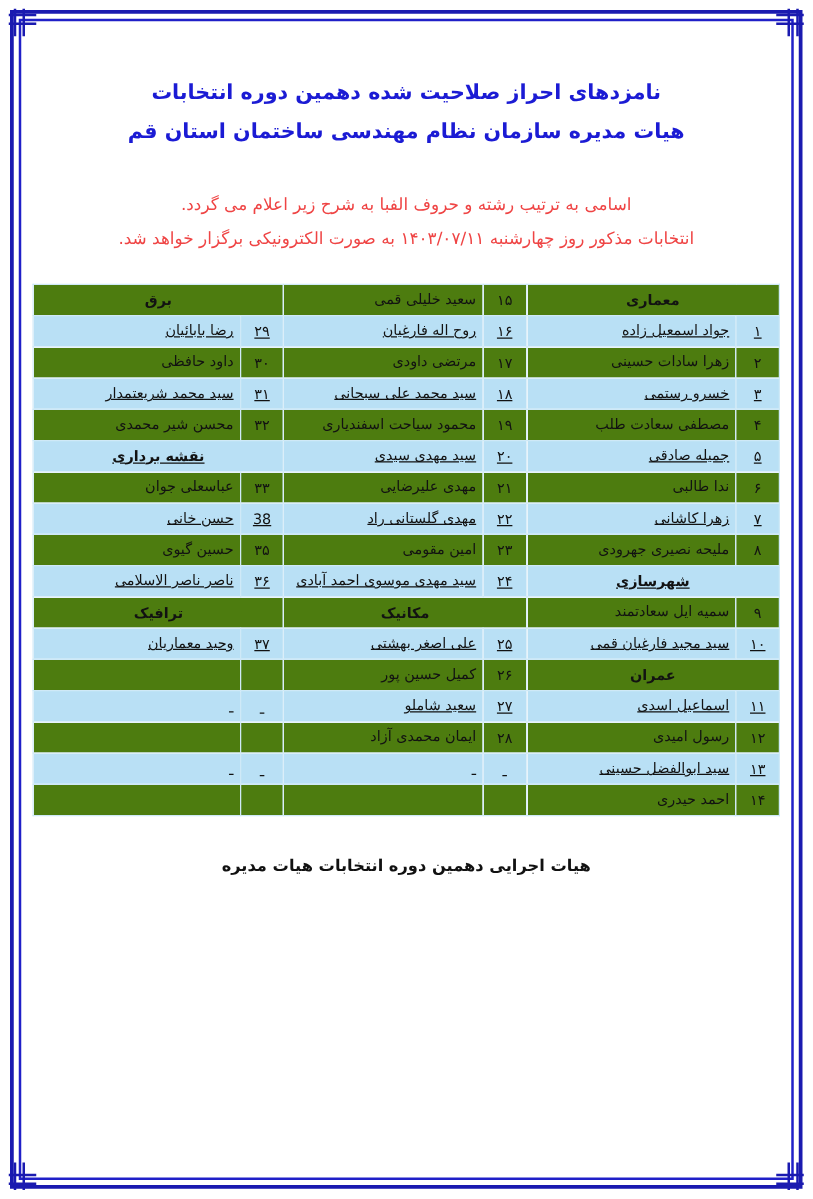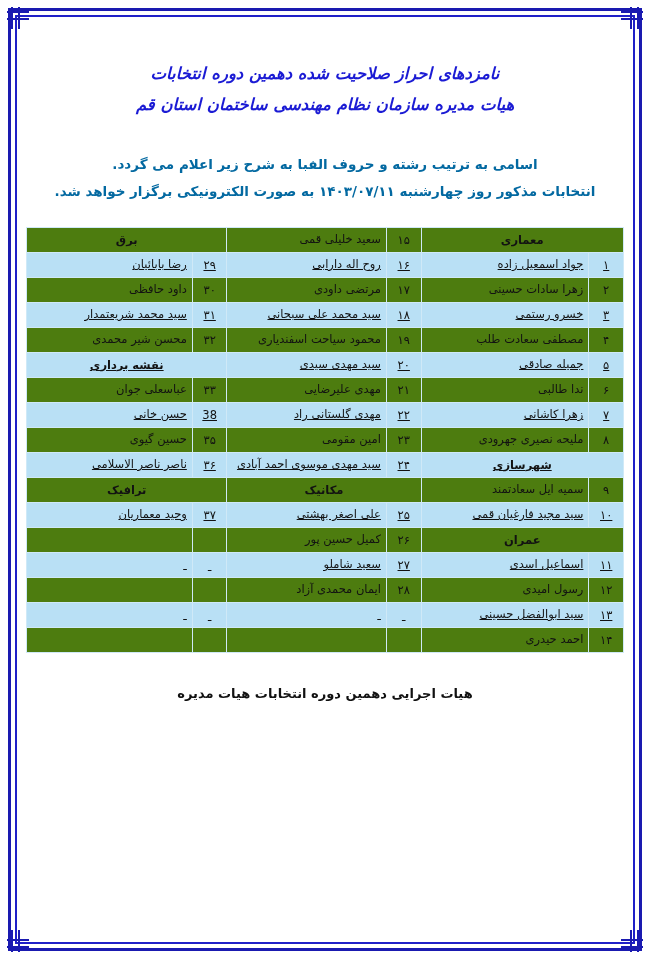--- a/index.html
+++ b/index.html
@@ -80,39 +80,38 @@
     top: 22px;
     right: 22px;
     bottom: 22px;
     box-sizing: border-box;
   }
 
   
   .title-block {
     text-align: center;
     padding-top: 36px;
-    font-style: italic;
   }
   .title-line {
     color: #1b1bd4;
     font-weight: bold;
     font-size: 16.5px;
     line-height: 1.9;
     letter-spacing: 0;
   }
 
   .intro-block {
     text-align: center;
     padding-top: 30px;
   }
   .intro-line {
-    color: #0369a1;
+    color: #ef4444;
     font-size: 13.5px;
     line-height: 2.0;
-    font-weight: bold;
+    font-weight: normal;
   }
 
   
   .table-wrap {
     margin-top: 22px;
     padding: 0 4px;
   }
   table.roster {
     width: 100%;
     border-collapse: collapse;
@@ -231,21 +230,21 @@
             <tr class="row-b">
               <td colspan="2" class="cat">معماری</td>
               <td class="num">۱۵</td>
               <td class="name">سعید خلیلی قمی</td>
               <td colspan="2" class="cat">برق</td>
             </tr>
             <tr class="row-a">
               <td class="num">۱</td>
               <td class="name">جواد اسمعیل زاده</td>
               <td class="num">۱۶</td>
-              <td class="name">روح اله دارابی</td>
+              <td class="name">روح اله فارغیان</td>
               <td class="num">۲۹</td>
               <td class="name">رضا بابائیان</td>
             </tr>
             <tr class="row-b">
               <td class="num">۲</td>
               <td class="name">زهرا سادات حسینی</td>
               <td class="num">۱۷</td>
               <td class="name">مرتضی داودی</td>
               <td class="num">۳۰</td>
               <td class="name">داود حافظی</td>

